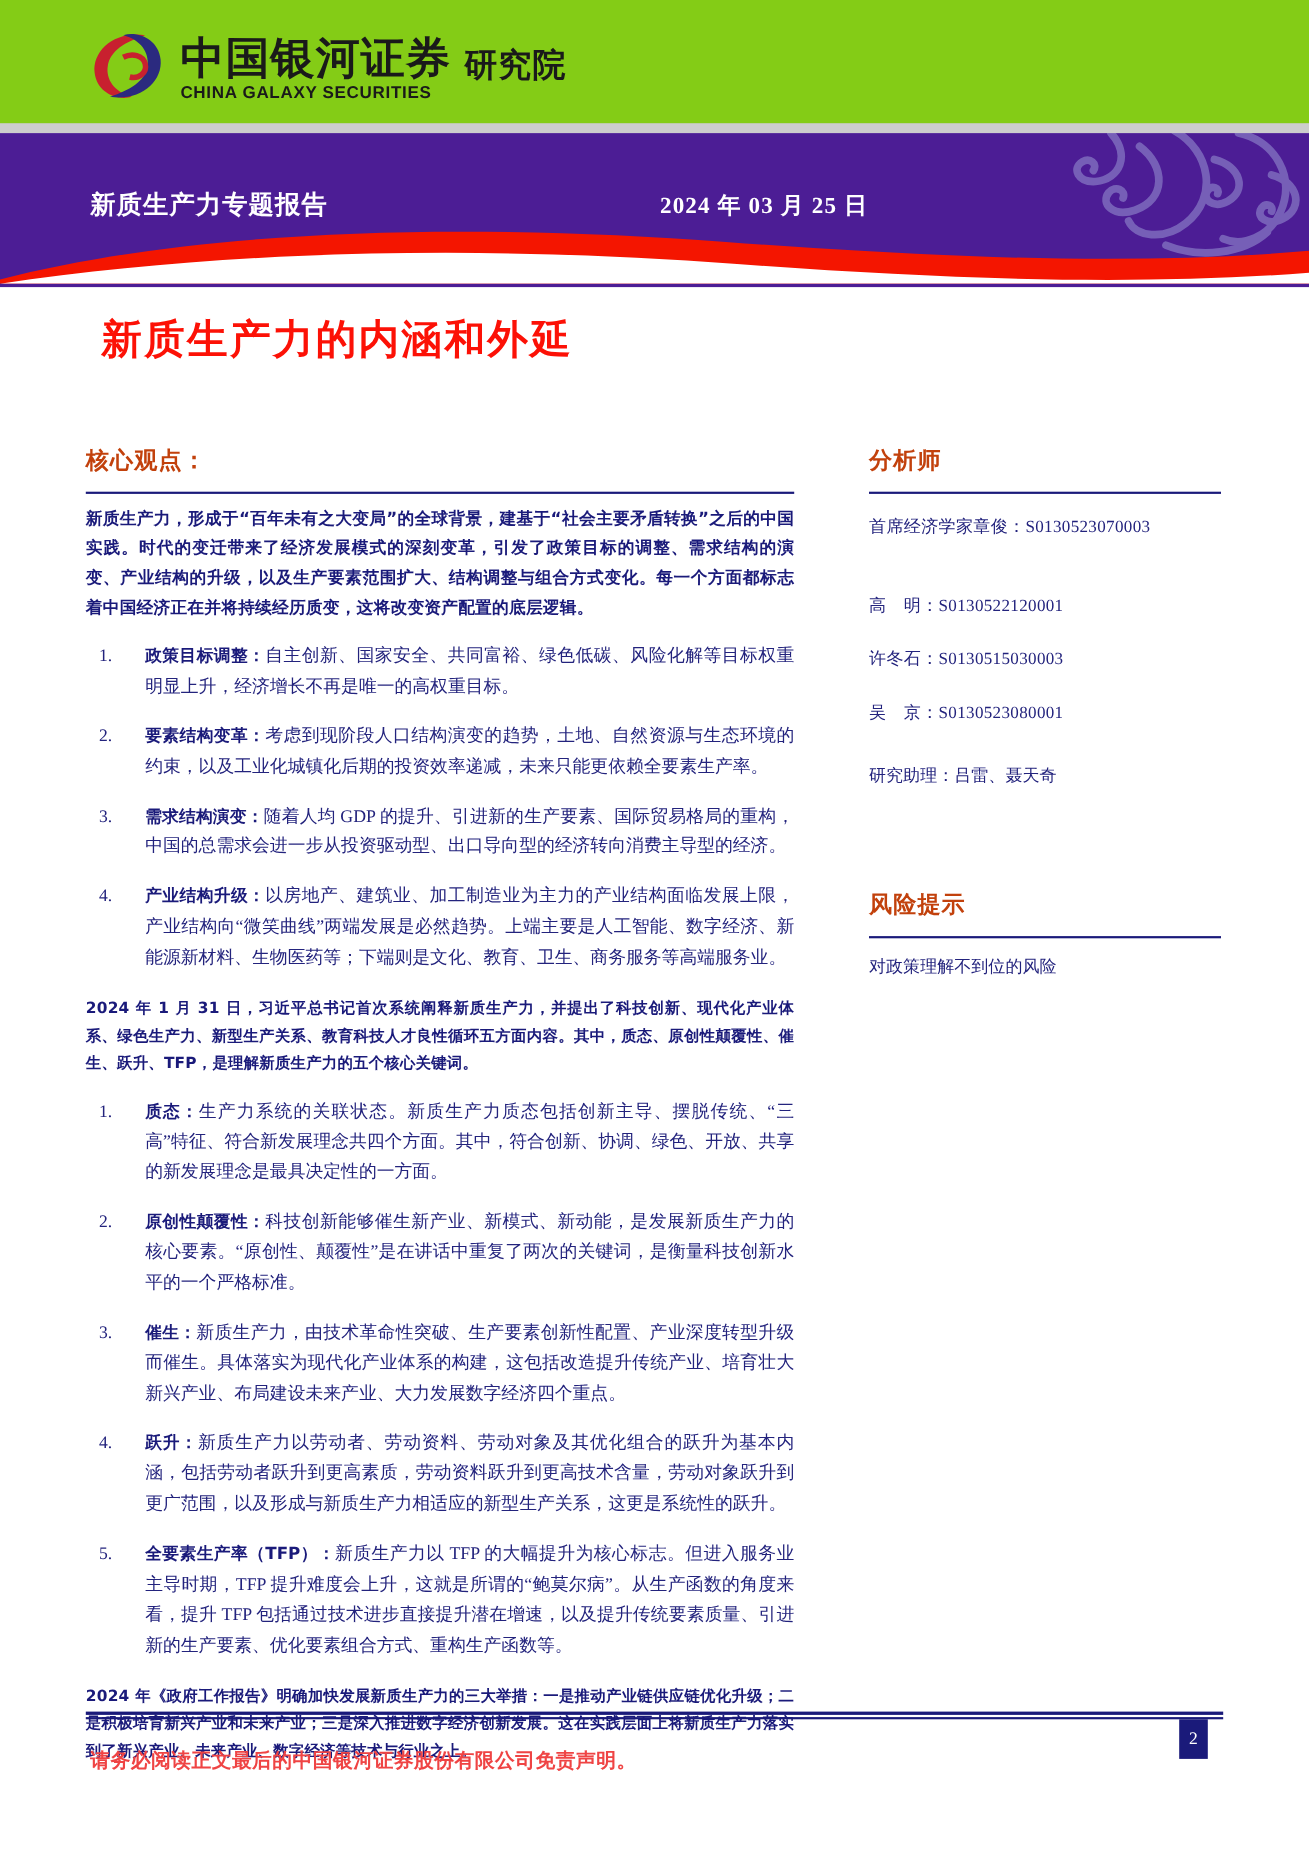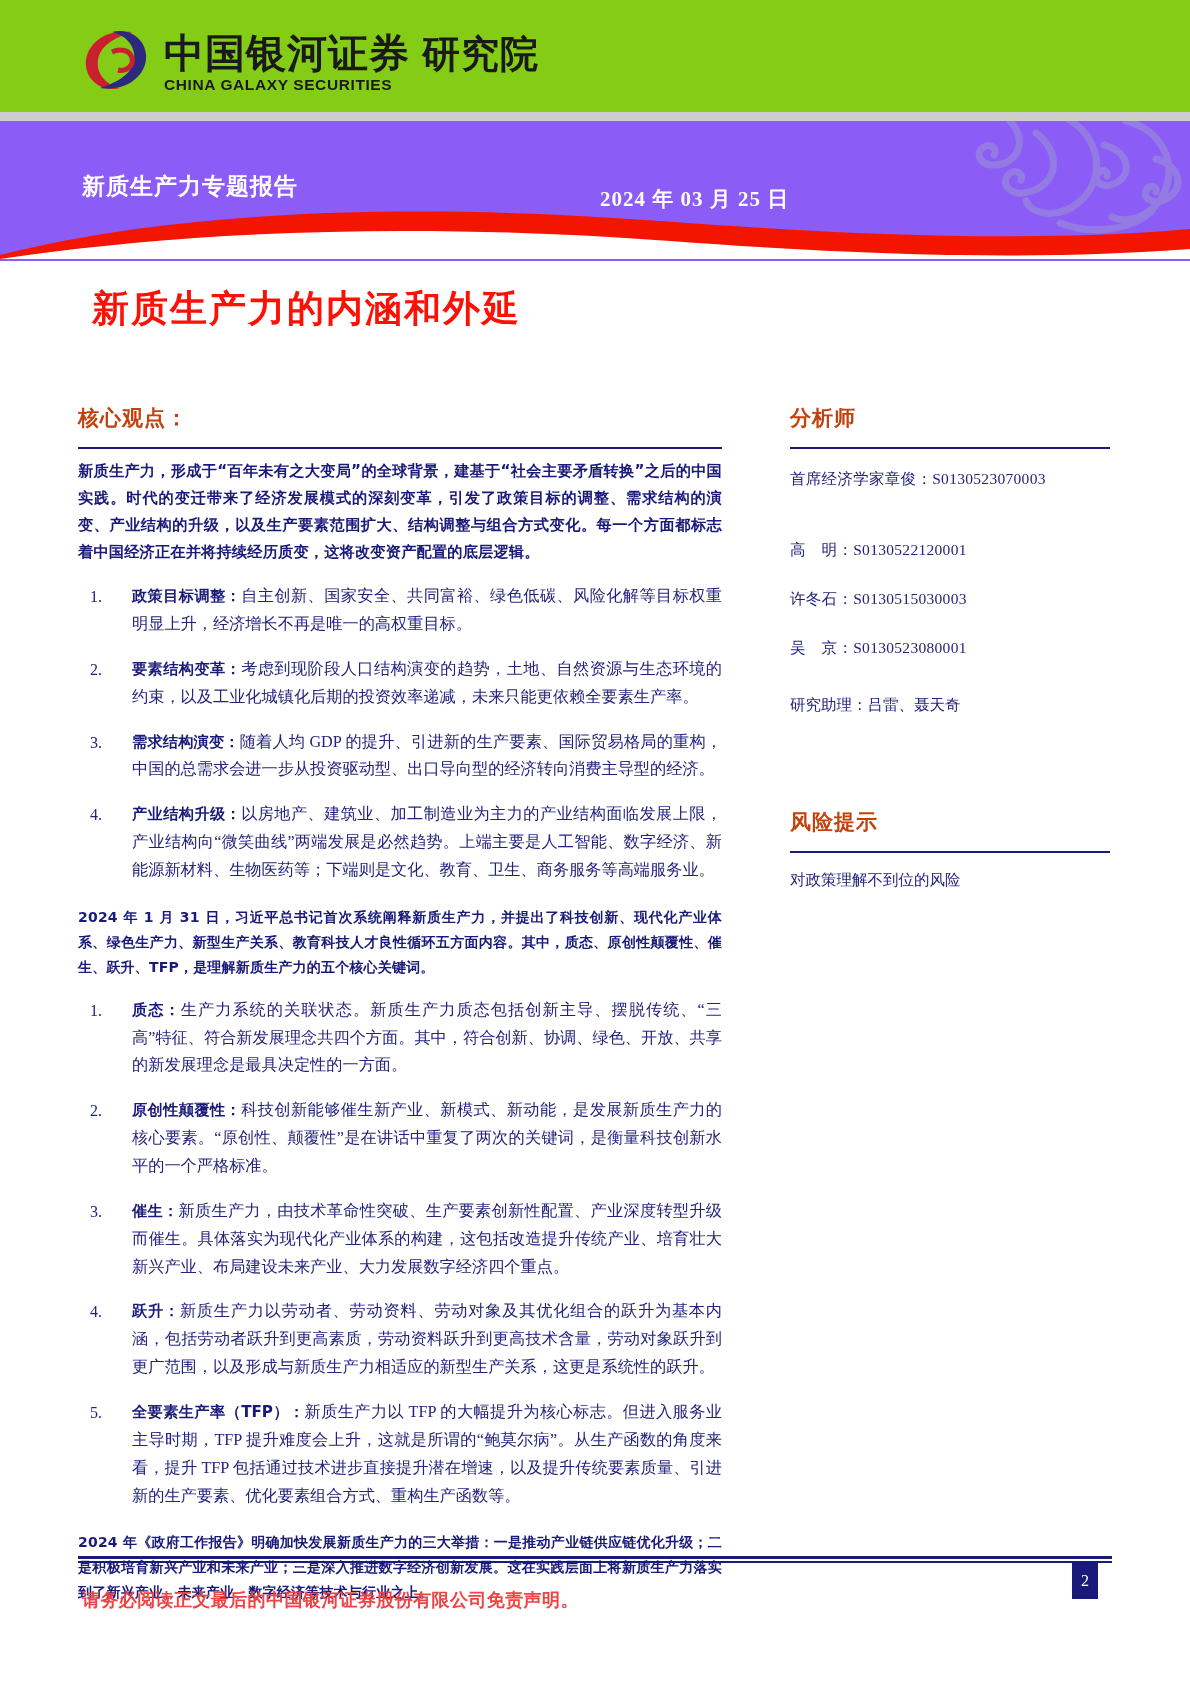--- a/index.html
+++ b/index.html
@@ -34,49 +34,49 @@
     font-weight: bold; font-size: 40px; color: #1a1a1a;
     letter-spacing: 1px; line-height: 1.05;
   }
   .logo-en {
     font-family: "Liberation Sans", "DejaVu Sans", sans-serif;
     font-weight: bold; font-size: 15.5px; color: #1a1a1a;
     letter-spacing: 0.6px; margin-top: 2px;
   }
   .logo-suffix {
     font-family: "DejaVu Sans", "Liberation Sans", sans-serif;
-    font-weight: bold; font-size: 38px; color: #1a1a1a;
+    font-weight: bold; font-size: 30px; color: #1a1a1a;
     margin-left: 12px; margin-bottom: 14px; letter-spacing: 1px;
   }
   .grey-rule {
     position: absolute; top: 112px; left: 0; width: 1190px; height: 9px;
     background: #cdcdcd;
   }
 
   
   .banner {
     position: absolute; top: 121px; left: 0;
     width: 1190px; height: 140px;
-    background: #8b5cf6;
+    background: #4c1d95;
     overflow: hidden;
     text-decoration: underline;
   }
   .banner-deco { position: absolute; right: 0; top: -10px; opacity: .55; }
   .banner-row {
     position: absolute; left: 0; top: 50px; width: 1190px;
     height: 40px;
   }
   .banner-title {
     position: absolute; left: 82px; top: 0;
     font-family: "DejaVu Sans", "Liberation Sans", sans-serif;
     font-weight: bold; font-size: 23px; color: #ffffff;
     letter-spacing: 1px;
   }
   .banner-date {
-    position: absolute; left: 600px; top: 14px;
+    position: absolute; left: 600px; top: 2px;
     font-family: "Liberation Serif", serif;
     font-weight: bold; font-size: 21px; color: #ffffff;
     letter-spacing: 1px;
   }
   .banner-wave { position: absolute; left: 0; bottom: -2px; }
 
   
   .doc-title {
     position: absolute; left: 92px; top: 284px;
     font-family: "DejaVu Sans", "Liberation Sans", sans-serif;

